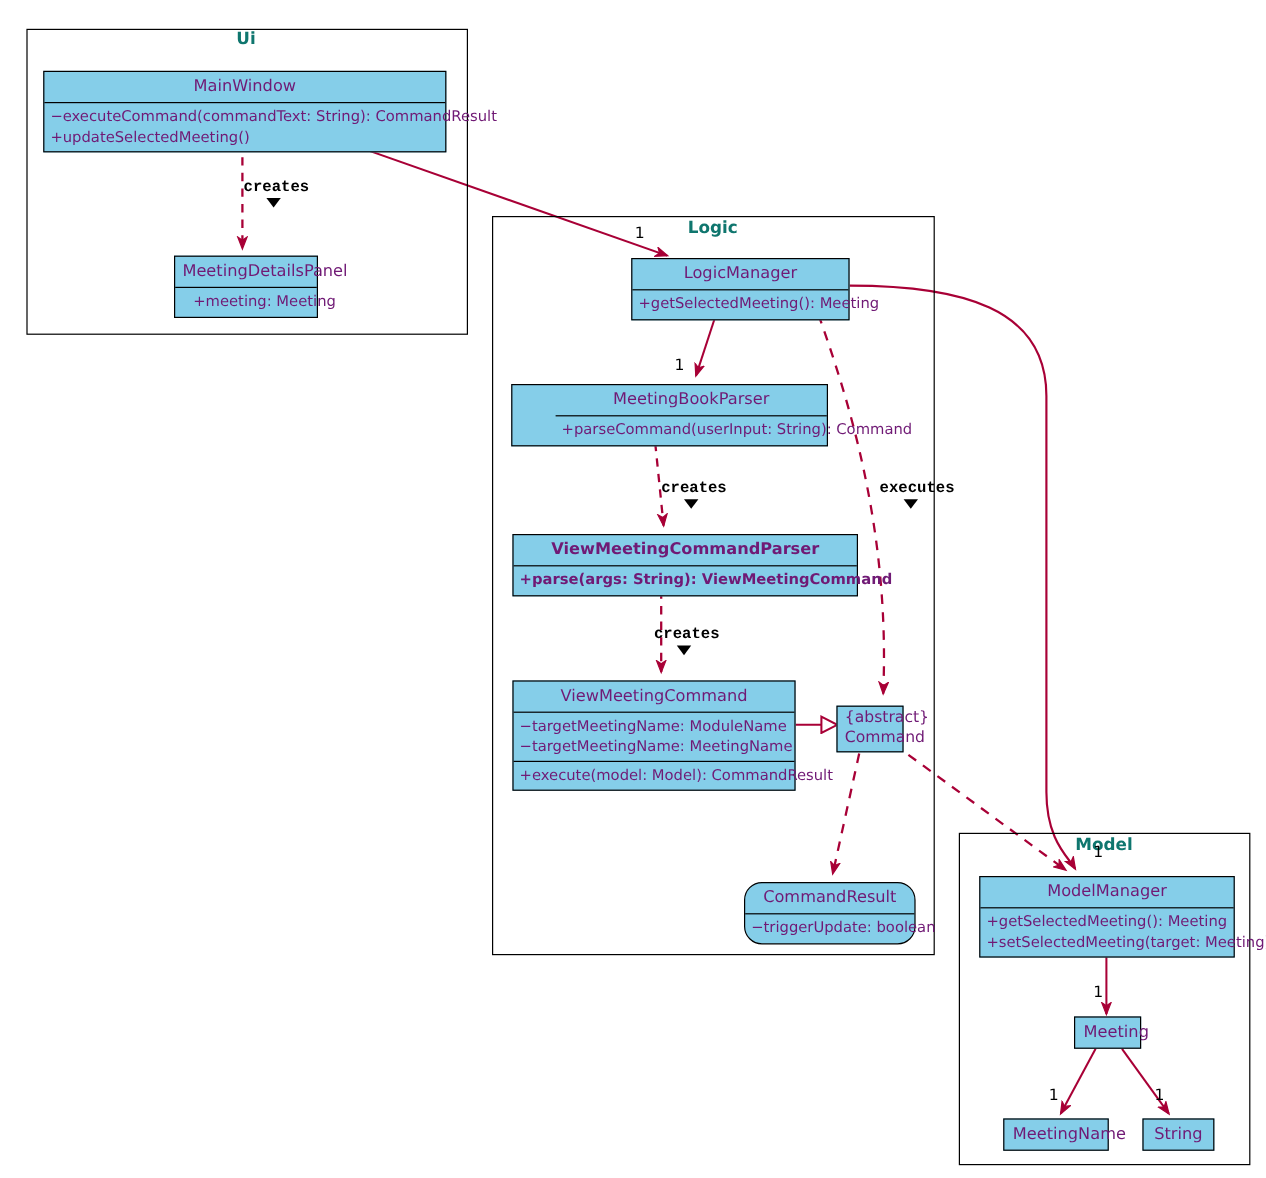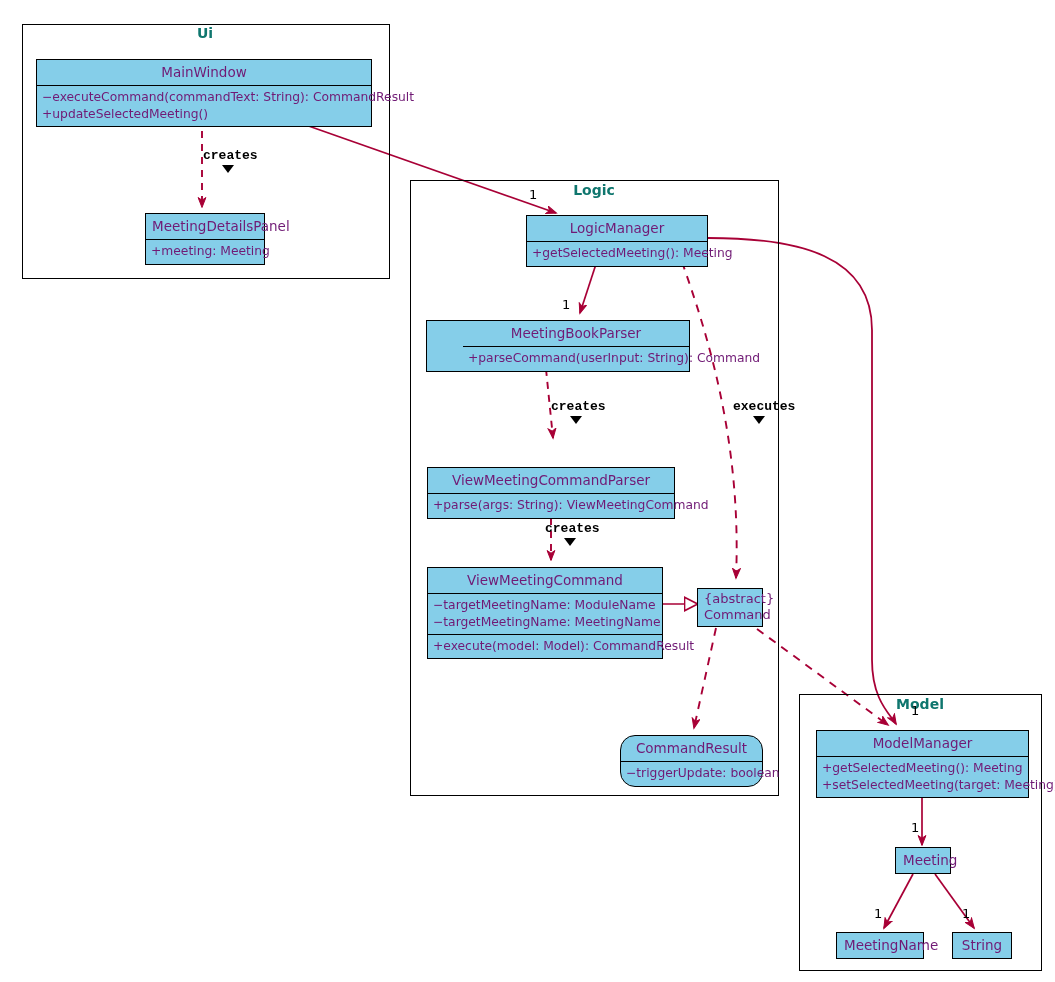--- a/index.html
+++ b/index.html
@@ -192,63 +192,63 @@
     <div class="sep"></div>
     <div class="compart">
       <div>−executeCommand(commandText: String): CommandResult</div>
       <div>+updateSelectedMeeting()</div>
     </div>
   </div>
 
   <div class="cls" style="left:145px; top:213px; width:120px;">
     <div class="name">MeetingDetailsPanel</div>
     <div class="sep"></div>
-    <div class="compart" style="text-align:center;">
+    <div class="compart" style="text-align:center;margin-left:10px;">
       <div>+meeting: Meeting</div>
     </div>
   </div>
 
   <div class="cls" style="left:526px; top:215px; width:182px;">
     <div class="name">LogicManager</div>
     <div class="sep"></div>
     <div class="compart">
       <div>+getSelectedMeeting(): Meeting</div>
     </div>
   </div>
 
   <div class="cls" style="left:426px; top:320px; width:264px;padding-left:36px;">
     <div class="name">MeetingBookParser</div>
     <div class="sep"></div>
     <div class="compart">
       <div>+parseCommand(userInput: String): Command</div>
     </div>
   </div>
 
-  <div class="cls" style="left:427px; top:467px; width:248px;">
+  <div class="cls" style="left:427px; top:445px; width:288px;font-weight:bold;">
     <div class="name">ViewMeetingCommandParser</div>
     <div class="sep"></div>
     <div class="compart">
       <div>+parse(args: String): ViewMeetingCommand</div>
     </div>
   </div>
 
   <div class="cls" style="left:427px; top:567px; width:236px;">
     <div class="name">ViewMeetingCommand</div>
     <div class="sep"></div>
     <div class="compart">
       <div>−targetMeetingName: ModuleName</div>
       <div>−targetMeetingName: MeetingName</div>
     </div>
     <div class="sep"></div>
     <div class="compart">
       <div>+execute(model: Model): CommandResult</div>
     </div>
   </div>
 
-  <div class="cls twoline" style="left:697px; top:588px; width:66px;">
+  <div class="cls twoline" style="left:697px; top:588px; width:56px;">
     <div class="name">
       <div>{abstract}</div>
       <div>Command</div>
     </div>
   </div>
 
   <div class="cls" style="left:620px; top:735px; width:143px;border-radius:15px;">
     <div class="name">CommandResult</div>
     <div class="sep"></div>
     <div class="compart" style="text-align:center;">

